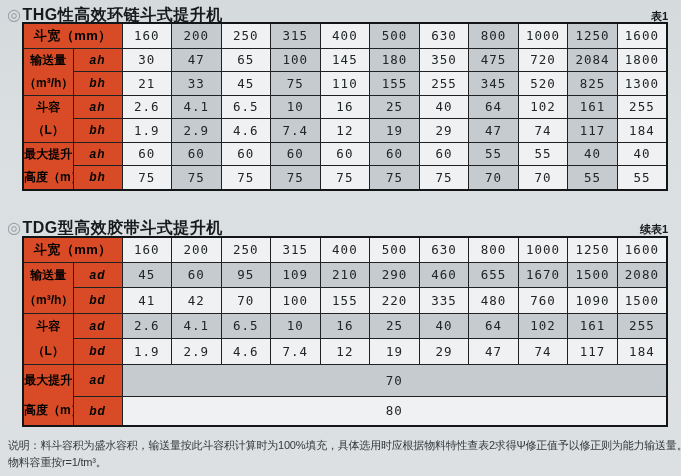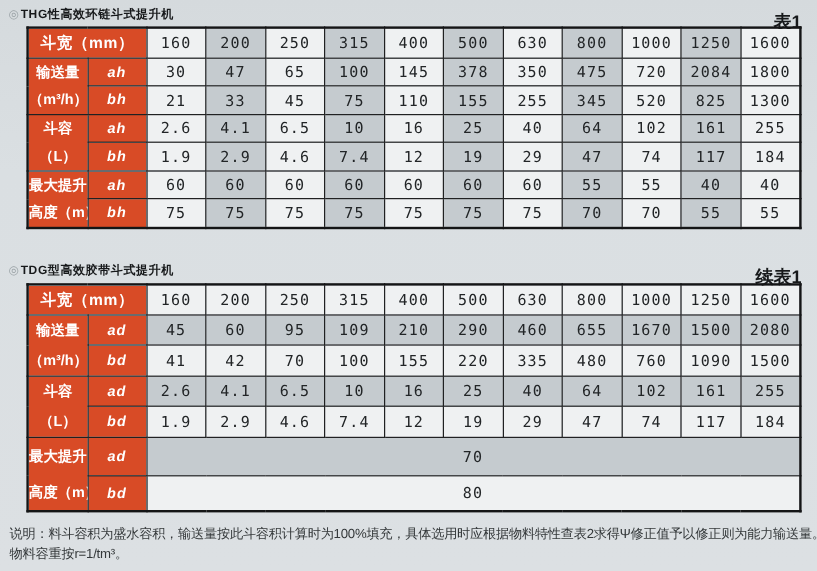--- a/index.html
+++ b/index.html
@@ -3,40 +3,40 @@
 <meta charset="utf-8">
 <style>
   html,body{margin:0;padding:0;}
   body{
     width:681px;height:476px;position:relative;overflow:hidden;
     background:linear-gradient(180deg,#d5dadd 0%,#dadfe2 30%,#dce0e3 100%);
     font-family:"Liberation Sans","DejaVu Sans",sans-serif;
     -webkit-font-smoothing:antialiased;
   }
   .title{
-    position:absolute;left:7px;font-size:10px;font-weight:bold;color:#17191b;
+    position:absolute;left:7px;font-size:16px;font-weight:bold;color:#17191b;
     letter-spacing:.5px;white-space:nowrap;
   }
   .bullet{color:#99a1a5;font-weight:normal;margin-right:1px;}
   .corner{
-    position:absolute;right:13px;font-size:15px;font-weight:bold;color:#17191b;white-space:nowrap;
+    position:absolute;right:13px;font-size:11px;font-weight:bold;color:#17191b;white-space:nowrap;
   }
   .tbl-host{position:absolute;left:22px;}
   table{
     border-collapse:collapse;table-layout:fixed;width:646px;
     border:2px solid #141516;
   }
   td{
     border:1px solid #202122;text-align:center;vertical-align:middle;
     padding:0;overflow:hidden;white-space:nowrap;
   }
   .t1 tr{height:23px;} .t1 tr.hdr{height:25px;}
   .t2 tr{height:25px;} .t2 tr.hdr{height:25px;} .t2 tr.tall{height:32px;}
   .t2 tr.tall + tr.tall{height:30px;}
-  .red{background:#d84b26;color:#ffffff;font-weight:600;font-size:12.5px;}
+  .red{background:#d84b26;color:#000000;font-weight:600;font-size:12.5px;}
   .lbl{font-size:13px;letter-spacing:.5px;}
   .glabel{font-size:12px;letter-spacing:0;margin-top:39px;}
   .t1 .glabel div{height:23px;line-height:23px;}
   .t2 .glabel div{height:25px;line-height:25px;}
   .t2 .glabel.gtall div{height:30px;line-height:30px;}
   .sub{font-size:12px;letter-spacing:1px;font-weight:600;font-style:italic;}
   .num{
     font-family:"DejaVu Sans Mono","Liberation Mono",monospace;
     font-size:12.5px;letter-spacing:1px;color:#222527;
   }
@@ -88,21 +88,21 @@
           <td class="red glabel" rowspan="2">
             <div>输送量</div>
             <div>（m³/h）</div>
           </td>
           <td class="red sub">ah</td>
           <td class="num white">30</td>
           <td class="num gray">47</td>
           <td class="num white">65</td>
           <td class="num gray">100</td>
           <td class="num white">145</td>
-          <td class="num gray">378</td>
+          <td class="num gray">180</td>
           <td class="num white">350</td>
           <td class="num gray">475</td>
           <td class="num white">720</td>
           <td class="num gray">2084</td>
           <td class="num white">1800</td>
         </tr>
         <tr>
           <td class="red sub">bh</td>
           <td class="num white">21</td>
           <td class="num gray">33</td>

